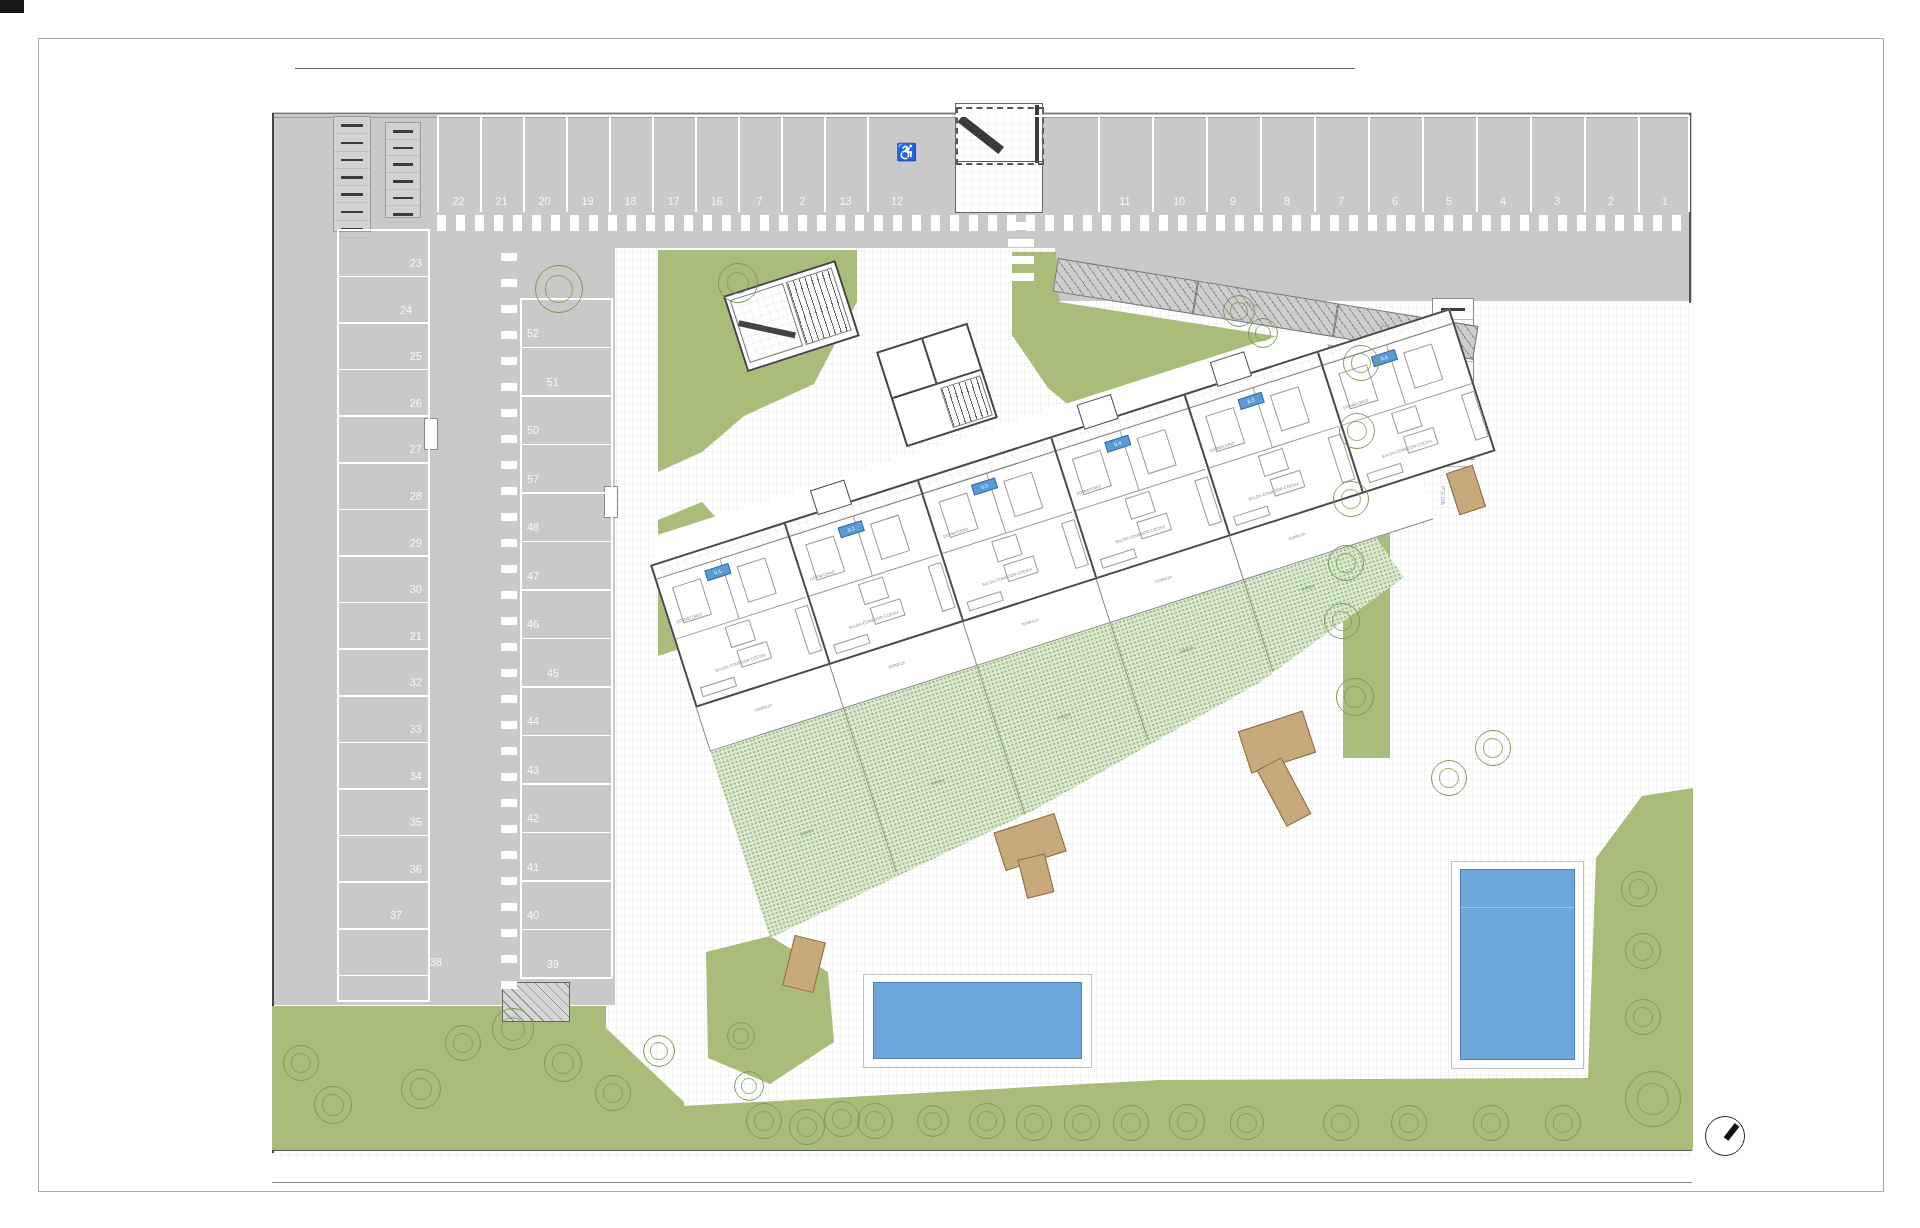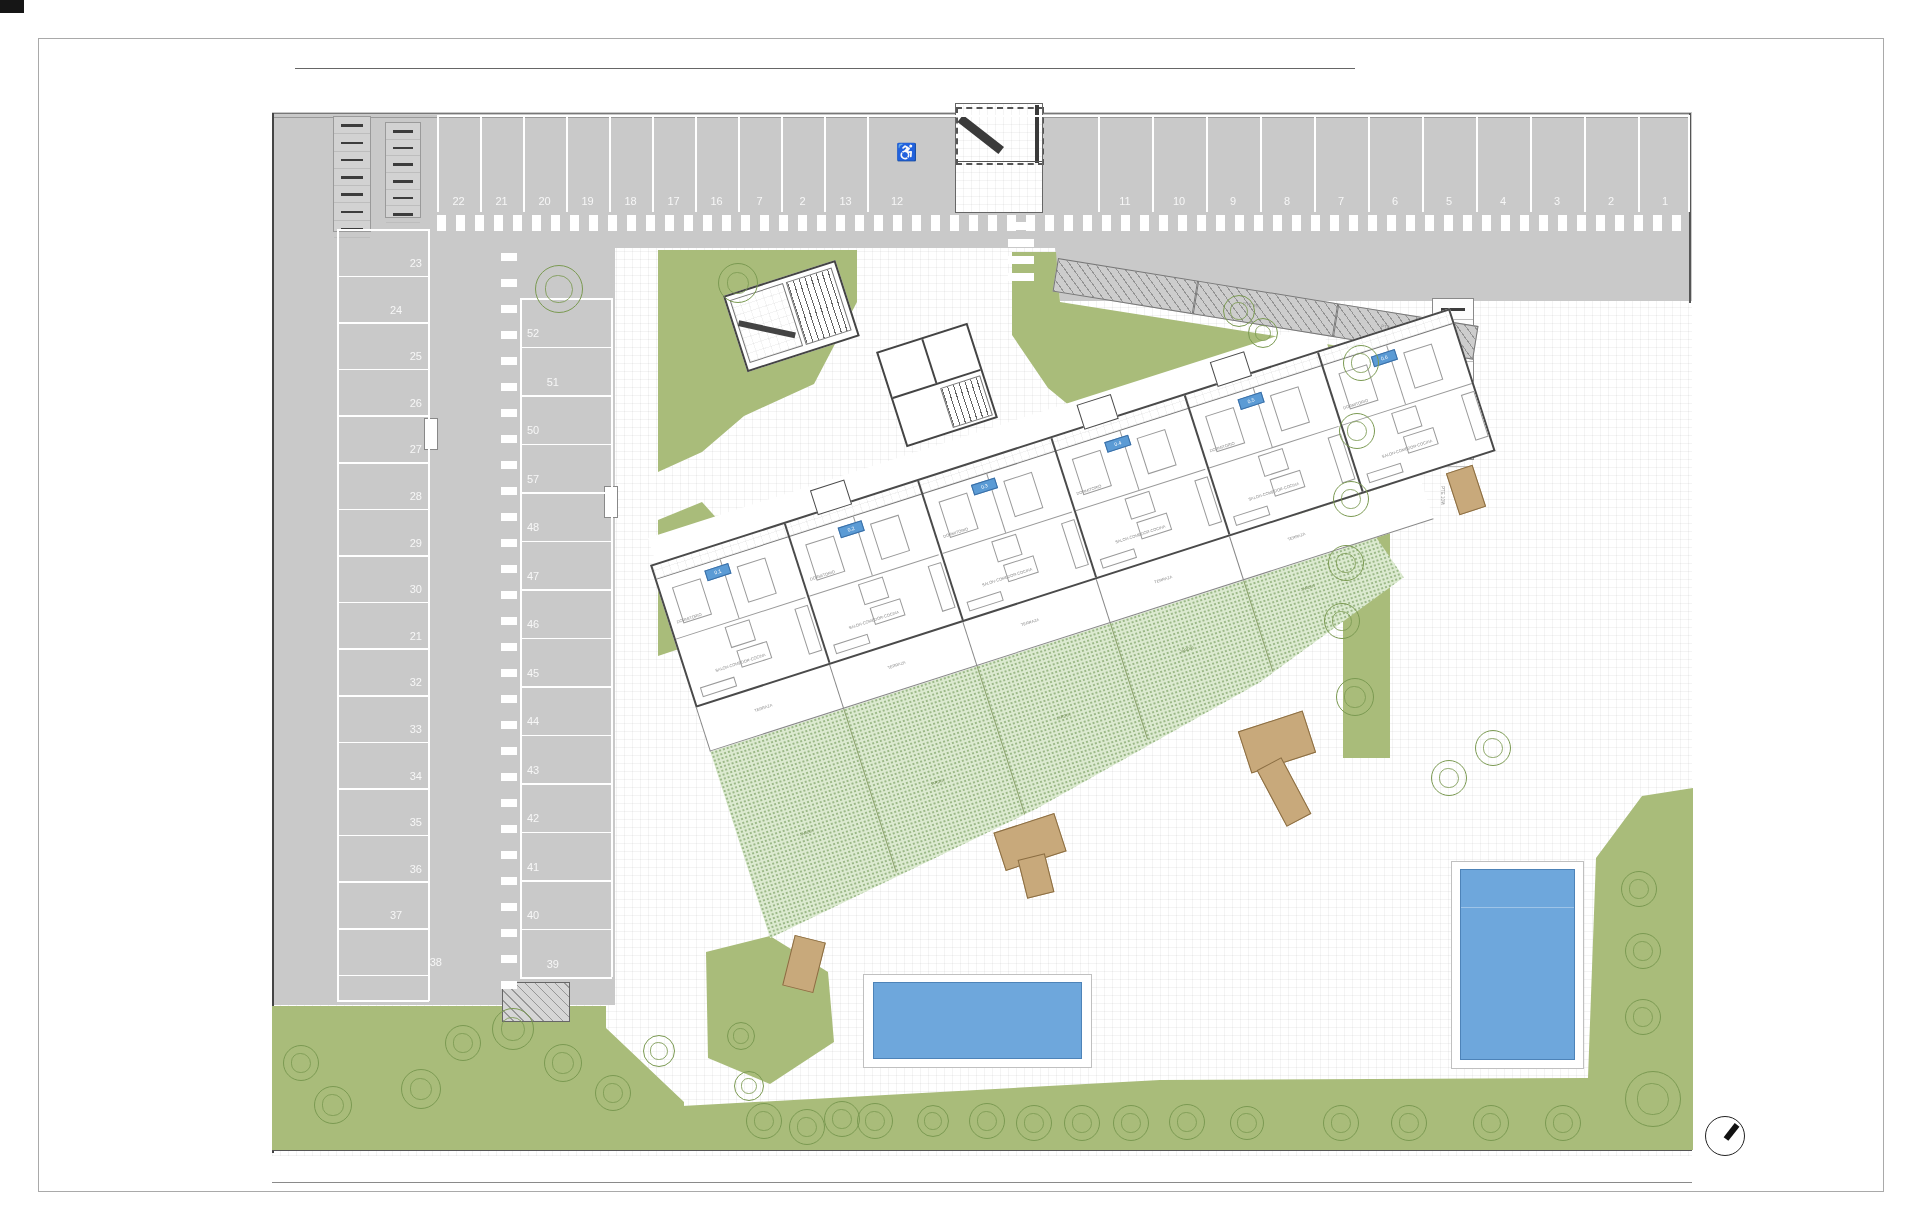--- a/index.html
+++ b/index.html
@@ -357,21 +357,21 @@
       <div class="stallNum" style="left:1584px;top:195px;width:54px;text-align:center;">2</div>
       <div class="wline" style="left:1638px;top:116px;width:1.5px;height:96px;"></div>
       <div class="stallNum" style="left:1638px;top:195px;width:54px;text-align:center;">1</div>
       <div class="wline" style="left:1688px;top:116px;width:1.5px;height:96px;"></div>
       <div class="wline" style="left:437px;top:115px;width:1253px;height:1.5px;"></div>
       <div class="wline" style="left:337px;top:229px;width:1.5px;height:772px;"></div>
       <div class="wline" style="left:428px;top:229px;width:1.5px;height:772px;"></div>
       <div class="wline" style="left:337px;top:229px;width:92px;height:1.5px;"></div>
       <div class="stallNum" style="left:390px;top:257px;width:32px;text-align:right;">23</div>
       <div class="wline" style="left:337px;top:275.6px;width:92px;height:1.5px;"></div>
-      <div class="stallNum" style="left:390px;top:303.6px;width:32px;text-align:left;">24</div>
+      <div class="stallNum" style="left:390px;top:303.6px;width:32px;text-align:center;">24</div>
       <div class="wline" style="left:337px;top:322.2px;width:92px;height:1.5px;"></div>
       <div class="stallNum" style="left:390px;top:350.2px;width:32px;text-align:right;">25</div>
       <div class="wline" style="left:337px;top:368.8px;width:92px;height:1.5px;"></div>
       <div class="stallNum" style="left:390px;top:396.8px;width:32px;text-align:right;">26</div>
       <div class="wline" style="left:337px;top:415.4px;width:92px;height:1.5px;"></div>
       <div class="stallNum" style="left:390px;top:443.4px;width:32px;text-align:right;">27</div>
       <div class="wline" style="left:337px;top:462px;width:92px;height:1.5px;"></div>
       <div class="stallNum" style="left:390px;top:490px;width:32px;text-align:right;">28</div>
       <div class="wline" style="left:337px;top:508.6px;width:92px;height:1.5px;"></div>
       <div class="stallNum" style="left:390px;top:536.6px;width:32px;text-align:right;">29</div>
@@ -405,21 +405,21 @@
       <div class="stallNum" style="left:527px;top:424px;width:32px;text-align:left;">50</div>
       <div class="wline" style="left:520px;top:443.5px;width:92px;height:1.5px;"></div>
       <div class="stallNum" style="left:527px;top:472.5px;width:32px;text-align:left;">57</div>
       <div class="wline" style="left:520px;top:492px;width:92px;height:1.5px;"></div>
       <div class="stallNum" style="left:527px;top:521px;width:32px;text-align:left;">48</div>
       <div class="wline" style="left:520px;top:540.5px;width:92px;height:1.5px;"></div>
       <div class="stallNum" style="left:527px;top:569.5px;width:32px;text-align:left;">47</div>
       <div class="wline" style="left:520px;top:589px;width:92px;height:1.5px;"></div>
       <div class="stallNum" style="left:527px;top:618px;width:32px;text-align:left;">46</div>
       <div class="wline" style="left:520px;top:637.5px;width:92px;height:1.5px;"></div>
-      <div class="stallNum" style="left:527px;top:666.5px;width:32px;text-align:left;">45</div>
+      <div class="stallNum" style="left:527px;top:666.5px;width:32px;text-align:right;">45</div>
       <div class="wline" style="left:520px;top:686px;width:92px;height:1.5px;"></div>
       <div class="stallNum" style="left:527px;top:715px;width:32px;text-align:left;">44</div>
       <div class="wline" style="left:520px;top:734.5px;width:92px;height:1.5px;"></div>
       <div class="stallNum" style="left:527px;top:763.5px;width:32px;text-align:left;">43</div>
       <div class="wline" style="left:520px;top:783px;width:92px;height:1.5px;"></div>
       <div class="stallNum" style="left:527px;top:812px;width:32px;text-align:left;">42</div>
       <div class="wline" style="left:520px;top:831.5px;width:92px;height:1.5px;"></div>
       <div class="stallNum" style="left:527px;top:860.5px;width:32px;text-align:left;">41</div>
       <div class="wline" style="left:520px;top:880px;width:92px;height:1.5px;"></div>
       <div class="stallNum" style="left:527px;top:909px;width:32px;text-align:left;">40</div>

